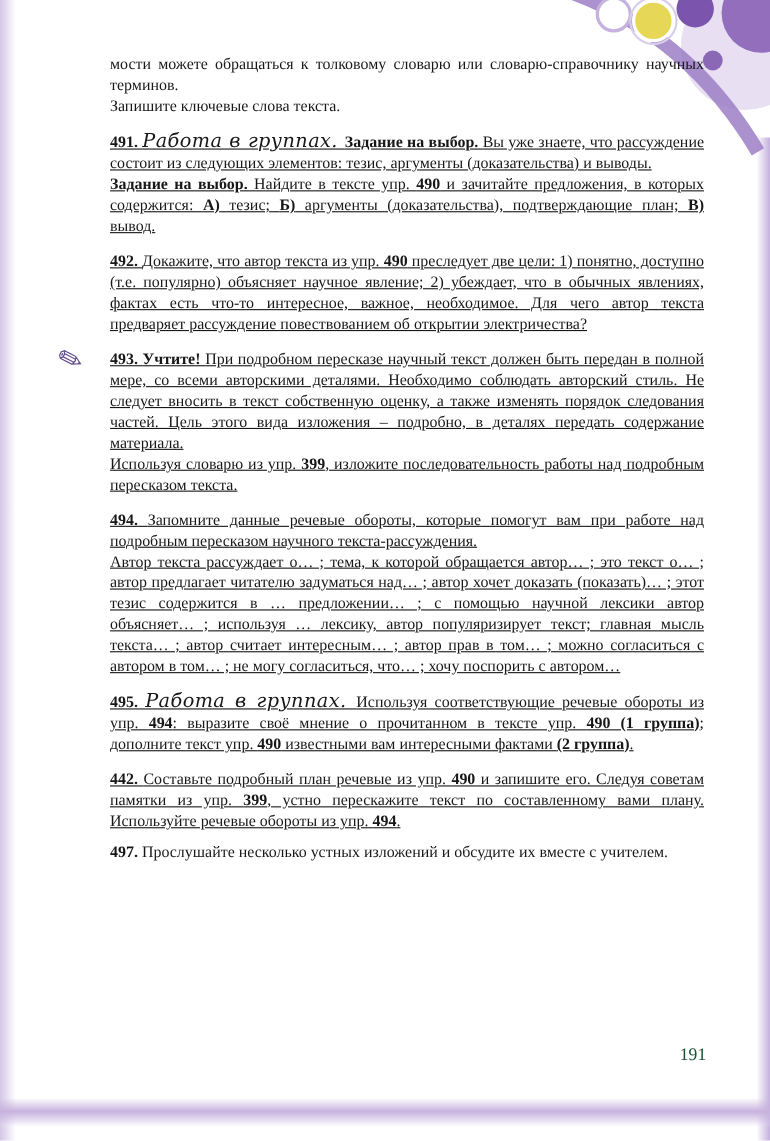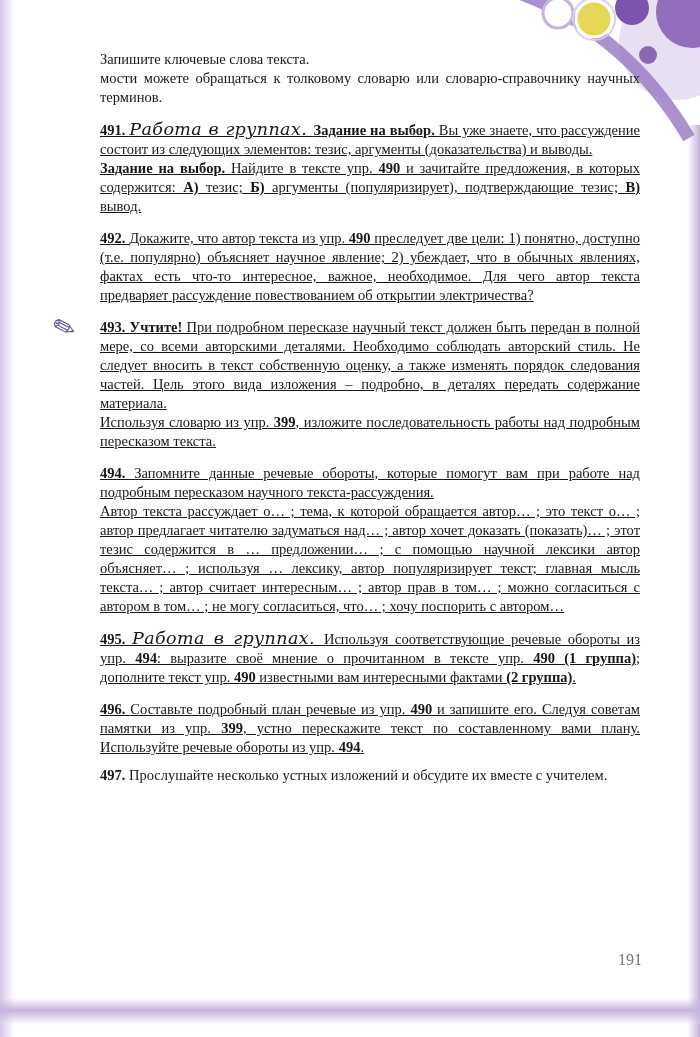--- a/index.html
+++ b/index.html
@@ -73,21 +73,21 @@
     line-height: 27px;
     color: #5f4b8b;
     transform: rotate(-18deg);
     font-family: "DejaVu Sans", sans-serif;
   }
   .pagenum {
     position: absolute;
     right: 58px;
     bottom: 68px;
     font-size: 16px;
-    color: #737373;
+    color: #14532d;
   }
 </style>
 </head>
 <body>
 
 <div class="page">
 
   <div class="left-strip"></div>
   <div class="right-strip"></div>
   <div class="bottom-band"></div>
@@ -97,26 +97,26 @@
     <circle cx="222" cy="12" r="36" fill="#8a64b8" opacity="0.92"></circle>
     <circle cx="88" cy="13" r="15" fill="#ffffff" stroke="#c5b2de" stroke-width="3"></circle>
     <circle cx="124" cy="19" r="21" fill="none" stroke="#d9cdea" stroke-width="2"></circle>
     <circle cx="124" cy="19" r="18" fill="#e7d757" stroke="#ffffff" stroke-width="3"></circle>
     <circle cx="162" cy="8" r="17" fill="#7b55ad"></circle>
     <circle cx="178" cy="55" r="9" fill="#8a68b5"></circle>
   </svg>
 
   <main class="text-col">
 
+    <p class="p"><span>мости можете обращаться к толковому словарю или словарю-справочнику научных терминов.</span></p>
     <p class="p"><span>Запишите ключевые слова текста.</span></p>
-    <p class="p"><span>мости можете обращаться к толковому словарю или словарю-справочнику научных терминов.</span></p>
 
     <section class="ex gap">
       <p class="p"><span class="num">491. </span><span class="script">Работа в группах. </span><span class="b">Задание на выбор. </span><span>Вы уже знаете, что рассуждение состоит из следующих элементов: тезис, аргументы (доказательства) и выводы.</span></p>
-      <p class="p"><span class="b">Задание на выбор. </span><span>Найдите в тексте упр. </span><span class="b">490</span><span> и зачитайте предложения, в которых содержится: </span><span class="b">А)</span><span> тезис; </span><span class="b">Б)</span><span> аргументы (популяризирует), подтверждающие тезис; </span><span class="b">В)</span><span> вывод.</span></p>
+      <p class="p"><span class="b">Задание на выбор. </span><span>Найдите в тексте упр. </span><span class="b">490</span><span> и зачитайте предложения, в которых содержится: </span><span class="b">А)</span><span> тезис; </span><span class="b">Б)</span><span> аргументы (доказательства), подтверждающие план; </span><span class="b">В)</span><span> вывод.</span></p>
     </section>
 
     <section class="ex gap">
       <p class="p"><span class="num">492. </span><span>Докажите, что автор текста из упр. </span><span class="b">490</span><span> преследует две цели: 1) понятно, доступно (т.е. популярно) объясняет научное явление; 2) убеждает, что в обычных явлениях, фактах есть что-то интересное, важное, необходимое. Для чего автор текста предваряет рассуждение повествованием об открытии электричества?</span></p>
     </section>
 
     <section class="ex gap">
       <span class="pen">✎</span>
       <p class="p"><span class="num">493. </span><span class="b">Учтите! </span><span>При подробном пересказе научный текст должен быть передан в полной мере, со всеми авторскими деталями. Необходимо соблюдать авторский стиль. Не следует вносить в текст собственную оценку, а также изменять порядок следования частей. Цель этого вида изложения – подробно, в деталях передать содержание материала.</span></p>
       <p class="p"><span>Используя словарю из упр. </span><span class="b">399</span><span>, изложите последовательность работы над подробным пересказом текста.</span></p>
@@ -126,21 +126,21 @@
       <p class="p"><span class="num">494. </span><span>Запомните данные речевые обороты, которые помогут вам при работе над подробным пересказом научного текста-рассуждения.</span></p>
     </section>
 
     <p class="p wide gap"><span>Автор текста рассуждает о… ; тема, к которой обращается автор… ; это текст о… ; автор предлагает читателю задуматься над… ; автор хочет доказать (показать)… ; этот тезис содержится в … предложении… ; с помощью научной лексики автор объясняет… ; используя … лексику, автор популяризирует текст; главная мысль текста… ; автор считает интересным… ; автор прав в том… ; можно согласиться с автором в том… ; не могу согласиться, что… ; хочу поспорить с автором…</span></p>
 
     <section class="ex gap">
       <p class="p"><span class="num">495. </span><span class="script">Работа в группах. </span><span>Используя соответствующие речевые обороты из упр. </span><span class="b">494</span><span>: выразите своё мнение о прочитанном в тексте упр. </span><span class="b">490 (1 группа)</span><span>; дополните текст упр. </span><span class="b">490</span><span> известными вам интересными фактами </span><span class="b">(2 группа)</span><span>.</span></p>
     </section>
 
     <section class="ex gap">
-      <p class="p"><span class="num">496. </span><span>Составьте подробный план речевые из упр. </span><span class="b">490</span><span> и запишите его. Следуя советам памятки из упр. </span><span class="b">399</span><span>, устно перескажите текст по составленному вами плану. Используйте речевые обороты из упр. </span><span class="b">494</span><span>.</span></p>
+      <p class="p"><span class="num">442. </span><span>Составьте подробный план речевые из упр. </span><span class="b">490</span><span> и запишите его. Следуя советам памятки из упр. </span><span class="b">399</span><span>, устно перескажите текст по составленному вами плану. Используйте речевые обороты из упр. </span><span class="b">494</span><span>.</span></p>
     </section>
 
     <section class="ex gap-s">
       <p class="p"><span class="num">497. </span><span>Прослушайте несколько устных изложений и обсудите их вместе с учителем.</span></p>
     </section>
 
   </main>
 
   <div class="pagenum">191</div>
 

